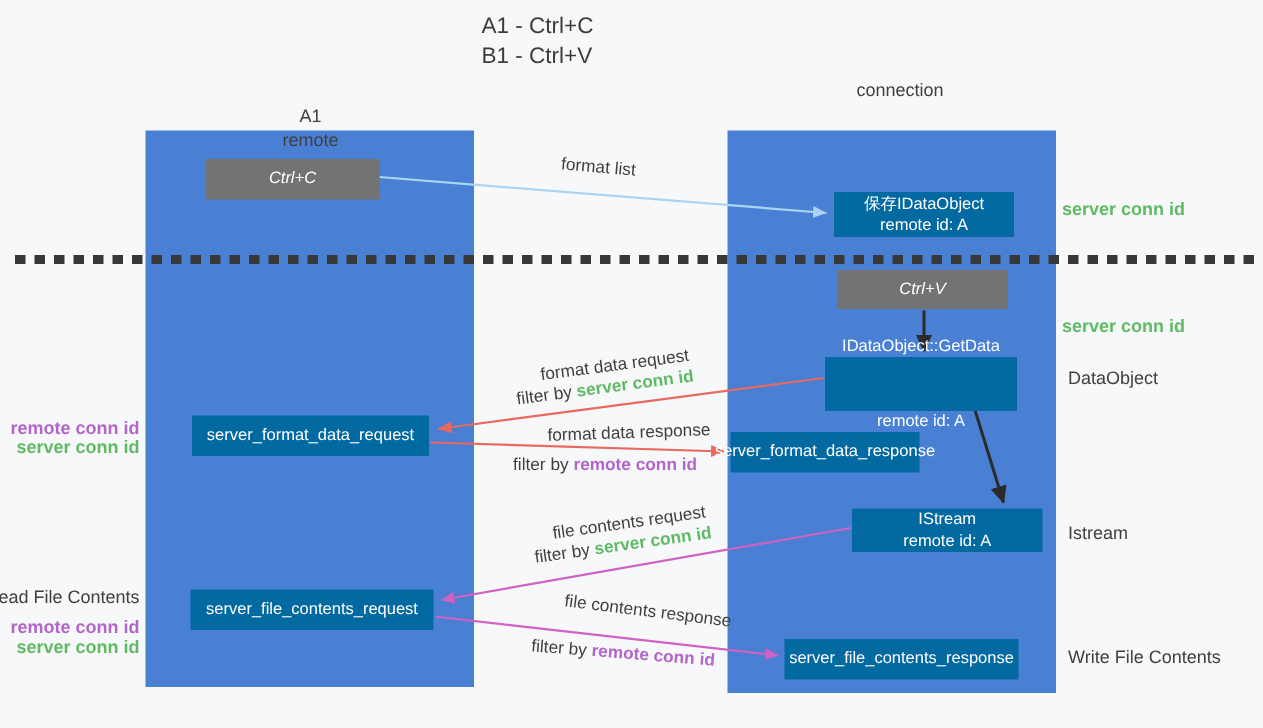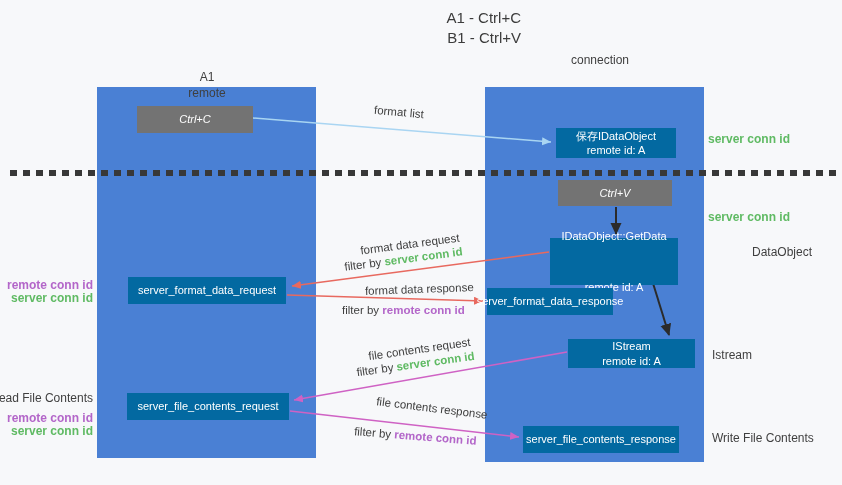--- a/index.html
+++ b/index.html
@@ -4,21 +4,21 @@
 <style>
   * { margin:0; padding:0; box-sizing:border-box; }
   body { background:#e8e8e8; font-family:"Liberation Sans", sans-serif; }
   .canvas {
     position:relative; width:842px; height:485px;
     background:#f7f8fa; overflow:hidden;
   }
   .overlay { position:absolute; left:0; top:0; width:842px; height:485px; z-index:2; }
   .lane { position:absolute; background:#4a80d4; z-index:1; }
   .title {
-    position:absolute; left:321px; top:8px; width:200px; text-align:right;
+    position:absolute; left:321px; top:8px; width:200px; text-align:left;
     font-size:15px; color:#3c3c3c; line-height:1.35; z-index:3;
   }
   .lane-header {
     position:absolute; width:120px; text-align:center; font-size:12px;
     color:#3f3f3f; line-height:1.3; z-index:3;
   }
   .node {
     position:absolute; z-index:3; color:#ffffff; font-size:11px;
     display:flex; flex-direction:column; align-items:center; justify-content:center;
     text-align:center; line-height:1.3; white-space:nowrap;
@@ -102,21 +102,21 @@
 
   <div class="node orange" style="left:556px; top:128px; width:120px; height:30px;">
     <div>保存IDataObject</div>
     <div>remote id: A</div>
   </div>
 
   <div class="node green" style="left:558px; top:180px; width:114px; height:26px;">
     <div>Ctrl+V</div>
   </div>
 
-  <div class="node orange" style="left:550px; top:238px; width:128px; height:47px;gap:36px;">
+  <div class="node orange" style="left:550px; top:238px; width:128px; height:36px;gap:36px;">
     <div>IDataObject::GetData</div>
     <div>remote id: A</div>
   </div>
 
   <div class="node orange" style="left:128px; top:277px; width:158px; height:27px;">
     <div>server_format_data_request</div>
   </div>
 
   <div class="node orange" style="left:487px; top:288px; width:126px; height:27px;">
     <div>server_format_data_response</div>
@@ -156,21 +156,21 @@
   </div>
 
   <div class="elabel r-dn7" style="left:376px; top:402px;">file contents response</div>
   <div class="elabel r-dn4" style="left:354px; top:430px;">
     <span>filter by</span>
     <span class="bold-purple">remote conn id</span>
   </div>
 
   <div class="side-label bold-green" style="left:708px; top:132px;">server conn id</div>
   <div class="side-label bold-green" style="left:708px; top:210px;">server conn id</div>
-  <div class="side-label" style="left:712px; top:245px;margin-left:40px;">DataObject</div>
+  <div class="side-label" style="left:712px; top:245px;">DataObject</div>
   <div class="side-label" style="left:712px; top:348px;">Istream</div>
   <div class="side-label" style="left:712px; top:431px;">Write File Contents</div>
 
   <div class="side-label left-label bold-purple" style="right:749px; top:278px;">remote conn id</div>
   <div class="side-label left-label bold-green" style="right:749px; top:291px;">server conn id</div>
   <div class="side-label left-label" style="right:749px; top:391px;">Read File Contents</div>
   <div class="side-label left-label bold-purple" style="right:749px; top:411px;">remote conn id</div>
   <div class="side-label left-label bold-green" style="right:749px; top:424px;">server conn id</div>
 
 </div>

